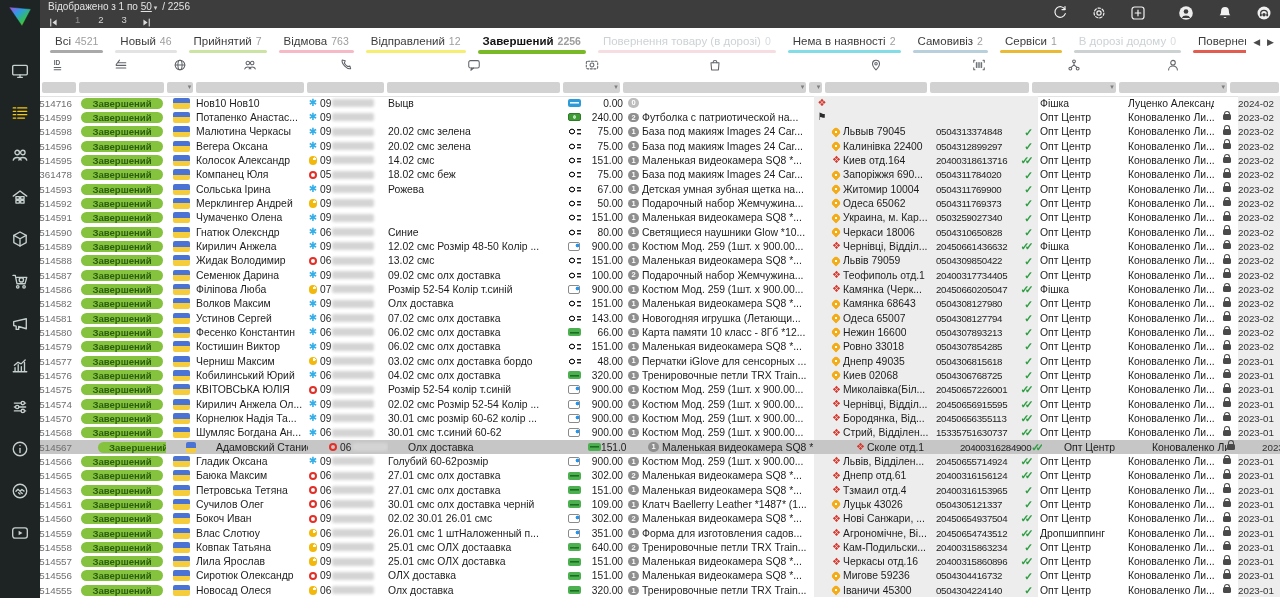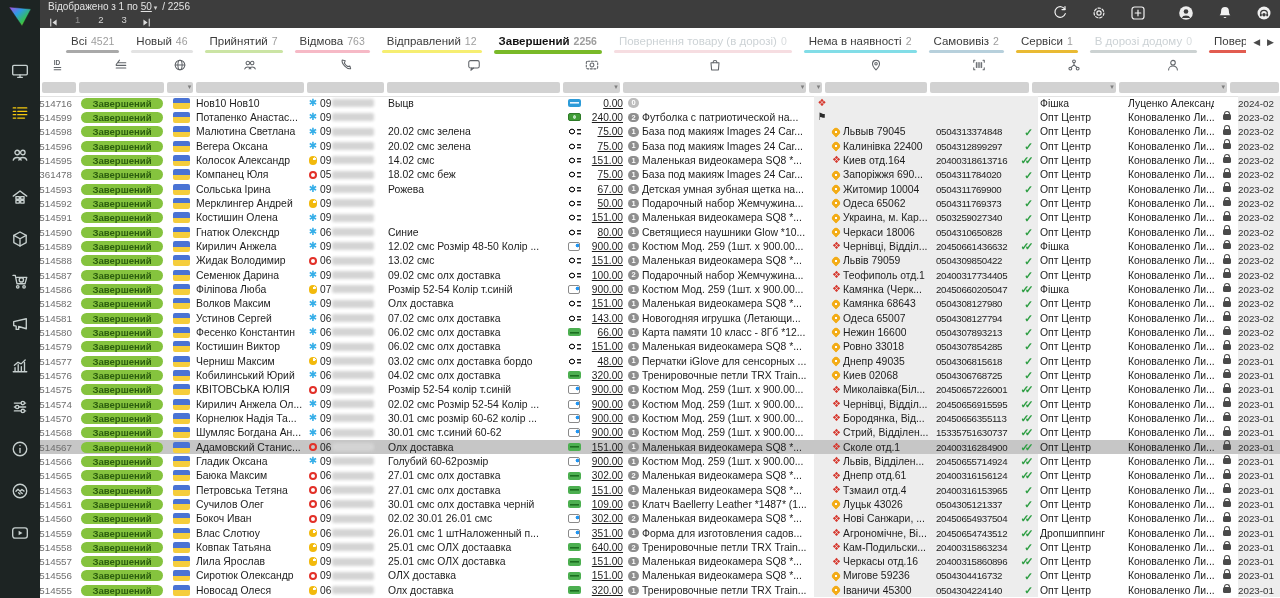--- a/index.html
+++ b/index.html
@@ -21,21 +21,21 @@
   .tline2{position:absolute;left:8px;top:14px;display:flex;align-items:center;gap:14px;}
   .pgbtn{width:13px;height:11px;color:#dcdcdc;cursor:pointer;}
   .pgbtn svg{width:11px;height:11px;}
   .pgnum{font-size:9.5px;color:#d6d6d6;cursor:pointer;}
   .pgnum.cur{color:#8f8f8f;}
   .topicons{position:absolute;right:8px;top:5px;display:flex;align-items:center;}
   .ticon{width:16px;height:16px;margin-left:23px;color:#f1f1f1;cursor:pointer;}
   .ticon svg{width:16px;height:16px;}
   .ticon.gap{margin-left:32px;}
   
-  .tabbar{position:absolute;left:40px;right:0;top:28px;height:28px;background:#fff;border-bottom:1px solid #ececec;margin-left:16px;}
+  .tabbar{position:absolute;left:40px;right:0;top:28px;height:28px;background:#fff;border-bottom:1px solid #ececec;}
   .tabs{position:absolute;left:4px;right:34px;top:0;bottom:0;display:flex;overflow:hidden;}
   .tab{position:relative;flex:none;display:flex;align-items:center;padding:0 11px 3px;font-size:11.5px;color:#3c3c3c;cursor:pointer;white-space:nowrap;}
   .tab .cnt{color:#9d9d9d;margin-left:4px;font-size:10.5px;}
   .tab.active{font-weight:bold;color:#111;}
   .tab.disabled{color:#ccd2d5;}
   .tab.disabled .cnt{color:#d8dcde;}
   .tbarline{position:absolute;left:6px;right:6px;bottom:3px;height:3px;border-radius:2px;}
   .tab.active .tbarline{height:4px;bottom:2px;}
   .tarrows{position:absolute;right:2px;top:0;bottom:0;display:flex;align-items:center;gap:7px;padding:0 4px;background:#fff;}
   .tarrow{font-size:9px;color:#4a4a4a;cursor:pointer;}
@@ -52,42 +52,42 @@
   
   .c-id{width:38px}.c-status{width:88px}.c-flag{width:30px}.c-client{width:112px}
   .c-phone{width:80px}.c-comment{width:178px}.c-payment{width:60px}.c-product{width:188px}
   .c-marker{width:16px}.c-location{width:106px}.c-tracking{width:102px}.c-source{width:88px}
   .c-manager{width:112px}.c-date{width:52px}
   .cell{flex:none;height:100%;display:flex;align-items:center;overflow:hidden;box-sizing:border-box;}
   
   .tbody{position:absolute;left:40px;right:0;top:96px;bottom:0;display:flex;flex-direction:column;}
   .row{display:flex;height:14.343px;flex:none;font-size:10.4px;color:#1d1d1d;cursor:pointer;}
   .row .band{background:#ededed;}
-  .row.sel .cell{background:#c6c6c6;}
+  .row.sel .cell{background:#c6c6c6;padding-left:20px;}
   .cid{justify-content:flex-end;padding-right:6px;color:#6f6f6f;font-size:9.8px;}
   .badge{margin:0 auto;background:#85c33e;color:#2b5e0e;font-size:9.6px;font-weight:bold;line-height:11px;padding:0 11px;border-radius:6px;white-space:nowrap;}
   .uaflag{width:17px;height:11px;margin:0 auto;border-radius:2px;background:linear-gradient(#4a73d4 0 50%,#f5cd3c 50% 100%);}
   .txt{white-space:nowrap;overflow:hidden;}
   .c-client .txt,.c-comment .txt{padding-right:4px;}
   .opicon{flex:none;width:10px;display:flex;justify-content:center;margin-right:2px;}
   .op-kyivstar{color:#35aee8;font-size:10px;line-height:1;}
   .op-vodafone{width:8px;height:8px;border:2.2px solid #e23028;border-radius:50%;box-sizing:border-box;}
   .op-lifecell{width:8.5px;height:8.5px;border-radius:50%;background:radial-gradient(circle at 66% 32%,#fff 0 1.3px,transparent 1.6px),#f2b90c;}
   .pp{font-size:10.2px;}
   .blurbar{width:42px;height:8px;margin-left:1px;background:#d4d4d4;border-radius:2px;filter:blur(1.6px);}
   .pic{flex:none;display:inline-block;margin-left:2px;}
   .pic-cod{width:13px;height:9px;background:
      radial-gradient(circle at 4px 4.5px,transparent 1.7px,#222 1.9px 2.9px,transparent 3.1px),
      linear-gradient(#222,#222) 8.5px 2px/4.5px 1.5px no-repeat,
      linear-gradient(#222,#222) 8.5px 5.5px/4.5px 1.5px no-repeat;}
   .pic-banknote{width:13px;height:8px;background:radial-gradient(circle at 50% 50%,#b7e0b9 0 1.6px,transparent 1.9px),#3f9c35;border-radius:2px;border:1px solid #2d7a27;box-sizing:border-box;}
   .pic-cardblue{width:12px;height:9px;border:1.2px solid #8a8a8a;border-radius:2px;box-sizing:border-box;background:radial-gradient(circle at 8.5px 2.5px,#2196f3 0 1.8px,transparent 2.1px);}
   .pic-transfer{width:13px;height:8px;background:linear-gradient(#1b6e1f,#1b6e1f) 2px 3.2px/9px 1.6px no-repeat,#4caf50;border-radius:2px;}
   .pic-bluetransfer{width:13px;height:8px;background:linear-gradient(#e8f4ff,#e8f4ff) 2px 3.2px/9px 1.6px no-repeat,#2d9bd8;border-radius:2px;}
-  .amt{margin-left:auto;padding-right:3px;font-size:10.2px;text-decoration:underline;}
+  .amt{margin-left:auto;padding-right:3px;font-size:10.2px;}
   .qty{flex:none;min-width:9px;height:9.5px;margin:0 3px 0 2px;border-radius:5px;background:#8f8f8f;color:#fff;font-size:7.5px;font-weight:bold;line-height:9.5px;text-align:center;padding:0 1px;}
   .qty.q0{background:#bdbdbd;}
   .npico{flex:none;color:#d6392f;font-size:10px;line-height:1;margin:0 2px;}
   .bflag{flex:none;color:#2b2b2b;font-size:10px;line-height:1;margin:0 2px;}
   .pin{flex:none;width:8px;height:8px;margin:0 3px 0 2px;background:#f3ac17;border-radius:50% 50% 50% 0;transform:rotate(-45deg);background-image:radial-gradient(circle at 50% 50%,#fff 0 1.2px,transparent 1.5px);}
   .tno{font-size:9.7px;letter-spacing:-0.3px;white-space:nowrap;}
   .ck{margin-left:auto;padding-right:5px;color:#2f9e44;font-weight:bold;font-size:10.5px;line-height:1;}
   .ck2{letter-spacing:-4.5px;padding-right:9px;}
   .c-source .txt{padding-left:2px;}
   .c-manager .txt{padding-left:2px;max-width:86px;}
@@ -559,21 +559,21 @@
       </div>
       <div class="row">
         <div class="cell c-id cid">514598</div>
         <div class="cell c-status">
           <span class="badge">Завершений</span>
         </div>
         <div class="cell c-flag">
           <span class="uaflag"></span>
         </div>
         <div class="cell c-client">
-          <span class="txt">Малютина Светлана</span>
+          <span class="txt">Малютина Черкасы</span>
         </div>
         <div class="cell c-phone">
           <span class="opicon">
             <span class="op-kyivstar">✱</span>
           </span>
           <span class="pp">09</span>
           <span class="blurbar"></span>
         </div>
         <div class="cell c-comment">
           <span class="txt">20.02 смс зелена</span>
@@ -853,21 +853,21 @@
       </div>
       <div class="row">
         <div class="cell c-id cid">514591</div>
         <div class="cell c-status">
           <span class="badge">Завершений</span>
         </div>
         <div class="cell c-flag">
           <span class="uaflag"></span>
         </div>
         <div class="cell c-client">
-          <span class="txt">Костишин Олена</span>
+          <span class="txt">Чумаченко Олена</span>
         </div>
         <div class="cell c-phone">
           <span class="opicon">
             <span class="op-kyivstar">✱</span>
           </span>
           <span class="pp">09</span>
           <span class="blurbar"></span>
         </div>
         <div class="cell c-comment">
           <span class="txt"></span>

